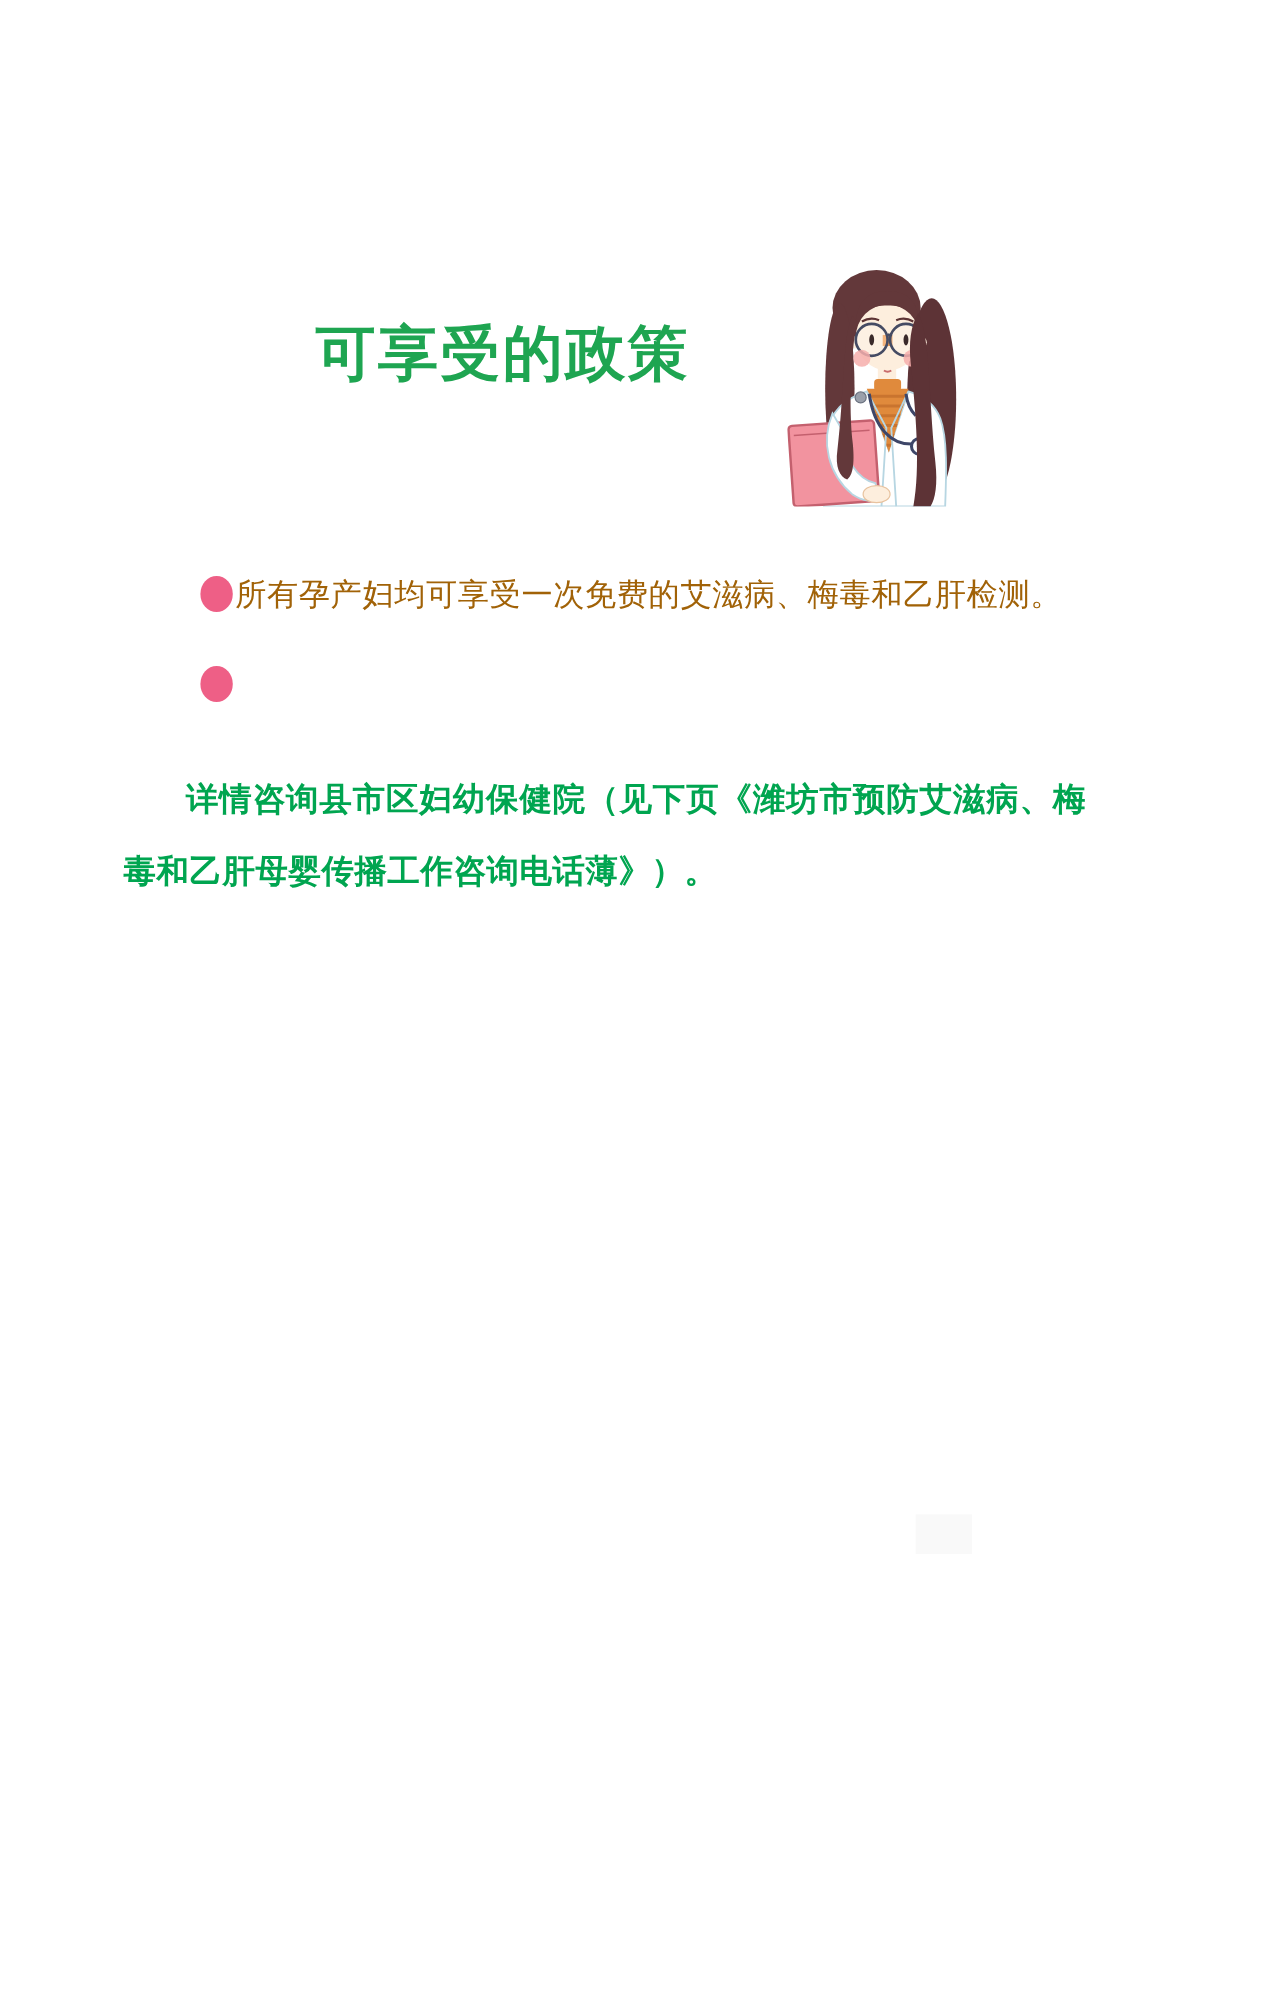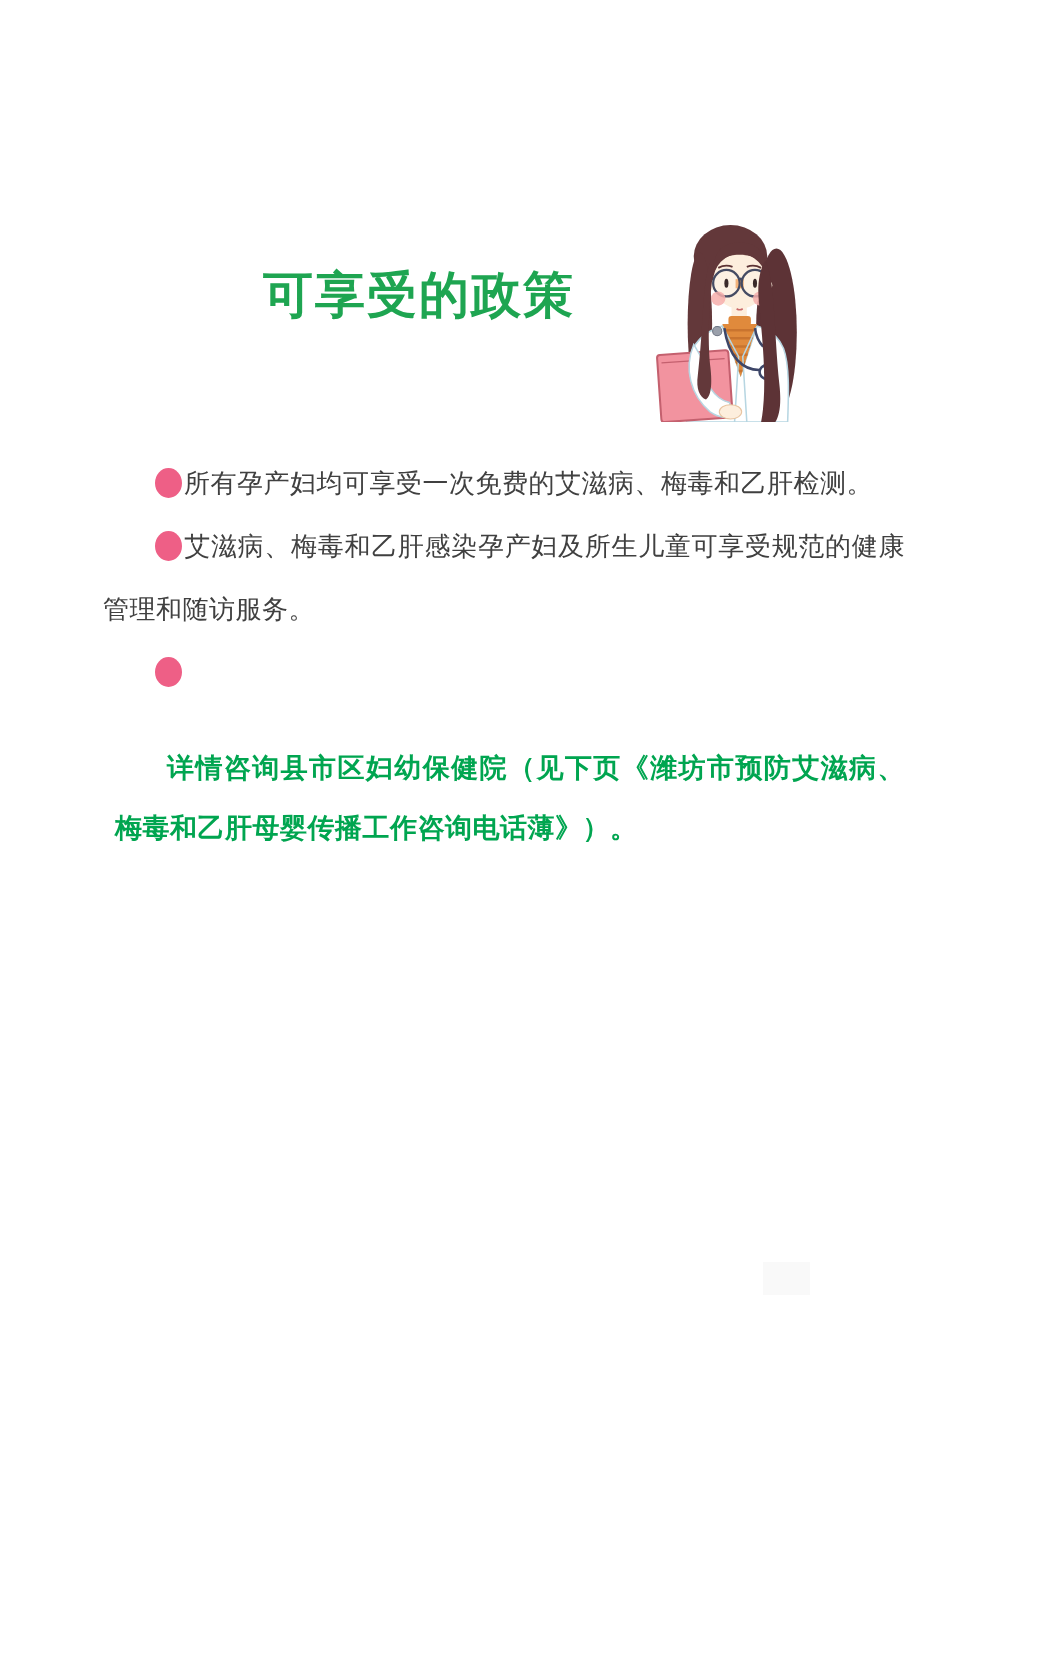--- a/index.html
+++ b/index.html
@@ -37,39 +37,39 @@
   }
 
   
   .content {
     position: absolute;
     left: 103px;
     top: 452px;
     width: 802px;
   }
   .policy {
-    margin: 0;
+    margin: 12px;
     font-size: 26px;
     line-height: 63px;
-    color: #404040;
+    color: #a16207;
     text-align: justify;
     text-indent: 52px;
     letter-spacing: 0.5px;
   }
   .bullet {
     display: inline-block;
     width: 27px;
     height: 30px;
     border-radius: 50%;
     background: #ee5f86;
     vertical-align: -6px;
     margin-right: 2px;
   }
   .note {
-    margin: 34px 0 0 12px;
+    margin: 34px 0 0 0;
     font-family: "Liberation Sans", sans-serif;
     font-weight: bold;
     font-size: 27px;
     line-height: 60px;
     color: #00a550;
     text-align: justify;
     text-indent: 52px;
     letter-spacing: 0.5px;
   }
 
@@ -170,21 +170,20 @@
 
       <path d="M78,85 Q81,87 84,85" fill="none" stroke="#c96b6b" stroke-width="1.6"></path>
 
       <path d="M52,40 C44,60 46,100 40,150 C38,164 42,172 48,174 C54,170 54,155 52,140 C49,105 52,65 56,45 Z" fill="#63383a"></path>
       <path d="M106,38 C116,58 114,100 120,160 C122,178 120,190 116,196 L102,196 C108,165 104,120 100,80 C98,62 100,48 106,38 Z" fill="#5d3336"></path>
     </svg>
   </div>
 
   <div class="content">
     <p class="policy"><span class="bullet"></span><span>所有孕产妇均可享受一次免费的艾滋病、梅毒和乙肝检测。</span></p>
-    <p class="policy"><span class="bullet"></span><span>艾滋病、梅毒和乙肝感染孕产妇及所生儿童可享受规范的健康管理和随访服务。</span></p>
     <p class="policy"><span class="bullet"></span></p>
 
     <p class="note">详情咨询县市区妇幼保健院（见下页《潍坊市预防艾滋病、梅毒和乙肝母婴传播工作咨询电话薄》）。</p>
   </div>
 
   <div class="watermark-box"></div>
 
   <div class="footer">— 15 —</div>
 
 </div>

